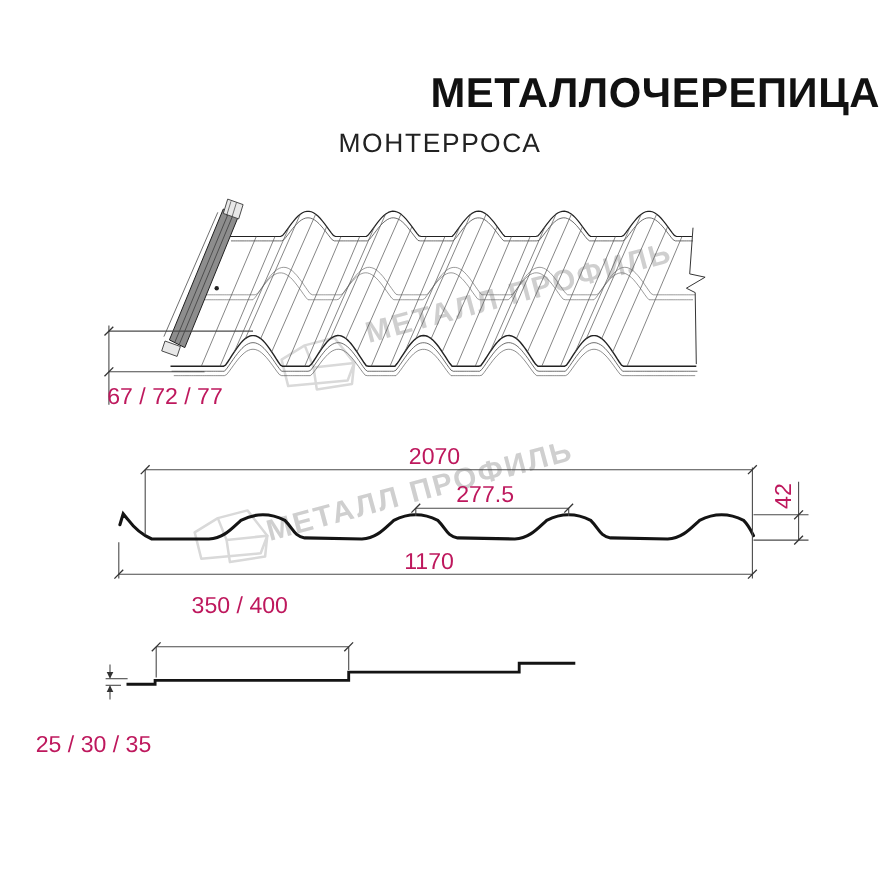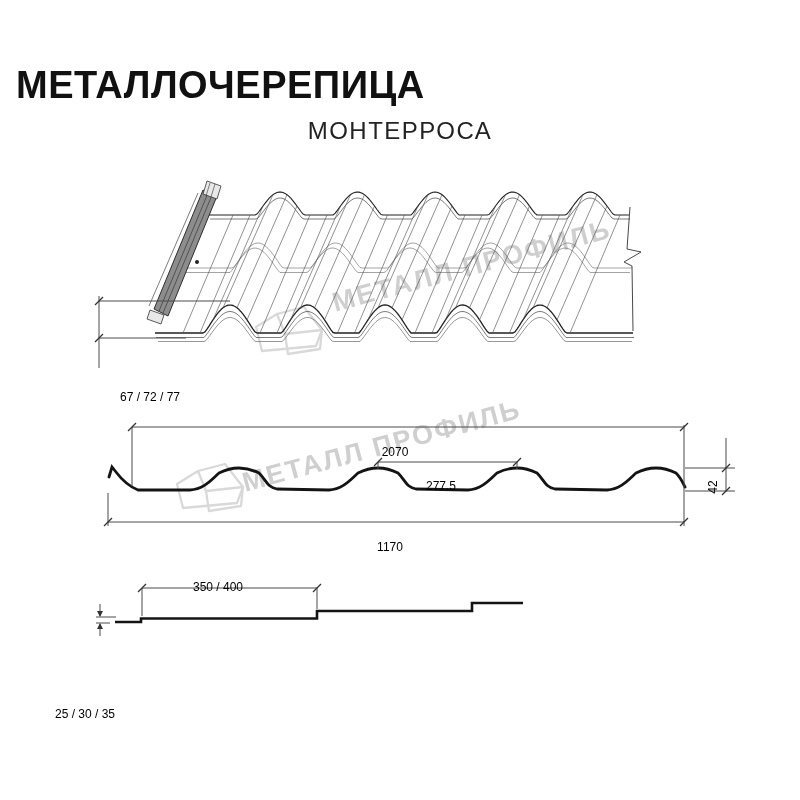--- a/index.html
+++ b/index.html
@@ -1,33 +1,33 @@
 <!DOCTYPE html>
 <html><head>
 <meta charset="utf-8">
 <style>
   html,body{margin:0;padding:0;background:#fff;}
   #page{position:relative;width:800px;height:800px;background:#ffffff;overflow:hidden;
         font-family:"Liberation Sans","DejaVu Sans",sans-serif;}
   
-  #title{position:absolute;left:16px;right:0;top:64px;text-align:left;
+  #title{position:absolute;left:0;right:0;top:64px;text-align:right;
          font-size:38px;font-weight:bold;letter-spacing:.5px;color:#111;z-index:3;}
   #subtitle{position:absolute;left:0;right:0;top:117px;text-align:center;
             font-size:24px;font-weight:400;letter-spacing:1.5px;color:#222;z-index:3;}
   
   .wm-text{position:absolute;font-size:27px;font-weight:bold;letter-spacing:2px;
            color:#cfcfcf;white-space:nowrap;transform-origin:0 50%;
            transform:rotate(-15deg);z-index:0;}
   #wm1{left:333px;top:288px;}
   #wm2{left:243px;top:468px;}
   
   #art{position:absolute;left:0;top:0;z-index:1;}
   
-  .dim{position:absolute;font-size:12px;color:#000000;white-space:nowrap;
-       transform:translate(-50%,-50%);z-index:2;margin-top:36px;}
+  .dim{position:absolute;font-size:21px;color:#be185d;white-space:nowrap;
+       transform:translate(-50%,-50%);z-index:2;}
   .dim.rot{transform:translate(-50%,-50%) rotate(-90deg);}
   #dim-height-persp{left:150px;top:361px;}
   #dim-1110{left:395px;top:416px;}
   #dim-2775{left:441px;top:450px;}
   #dim-42{left:713px;top:451px;}
   #dim-1170{left:390px;top:511px;text-align:center;}
   #dim-350{left:218px;top:551px;}
   #dim-25{left:85px;top:678px;}
 </style>
 </head>

